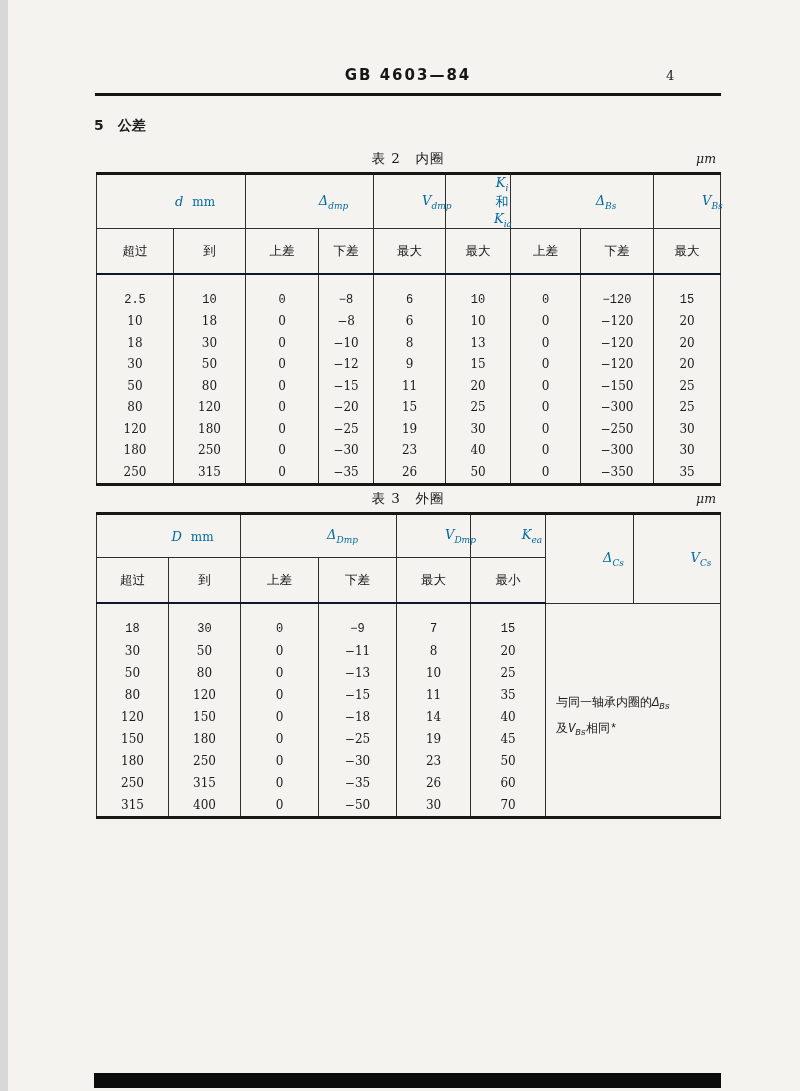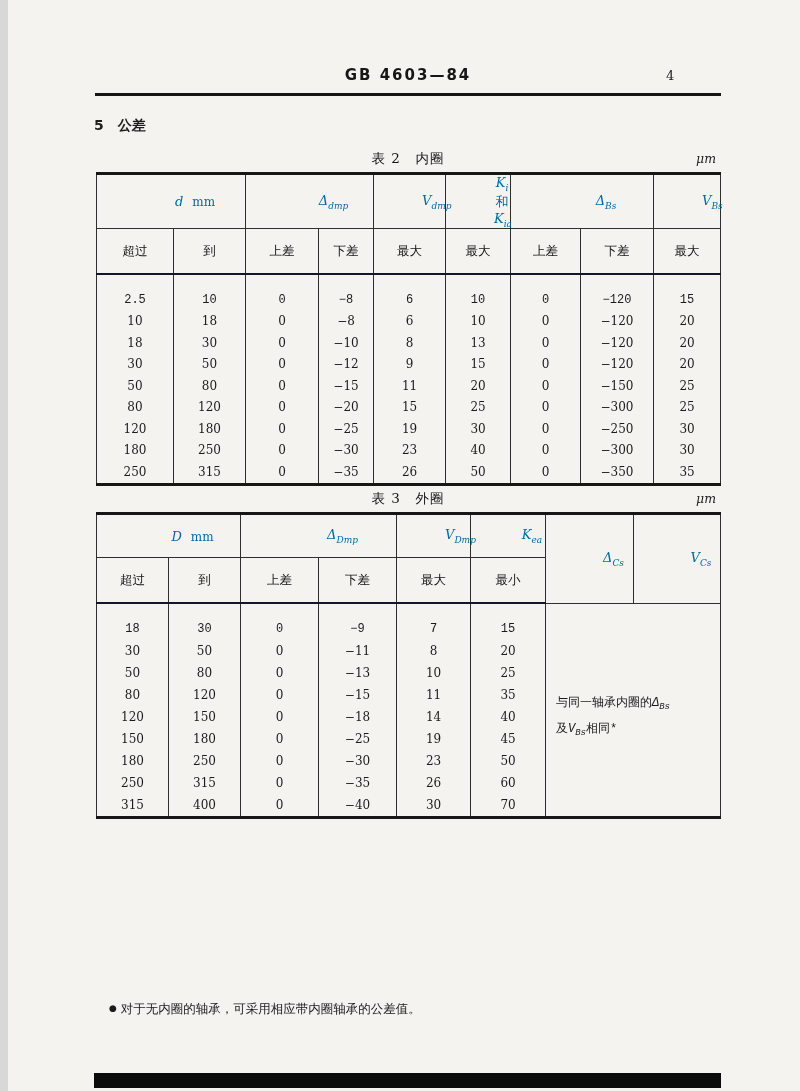--- a/index.html
+++ b/index.html
@@ -290,27 +290,24 @@
             <td>315</td>
             <td>0</td>
             <td>−35</td>
             <td>26</td>
             <td>60</td>
           </tr>
           <tr>
             <td>315</td>
             <td>400</td>
             <td>0</td>
-            <td>−40</td>
+            <td>−50</td>
             <td>30</td>
             <td>70</td>
           </tr>
         </tbody>
     </table>
   </div>
 
-  <div class="abs footnote">
-    <span class="mark">●</span><span>对于无内圈的轴承，可采用相应带内圈轴承的公差值。</span>
-  </div>
 
   <div class="abs bottom-bar"></div>
 
 </div>
 
 </body></html>

